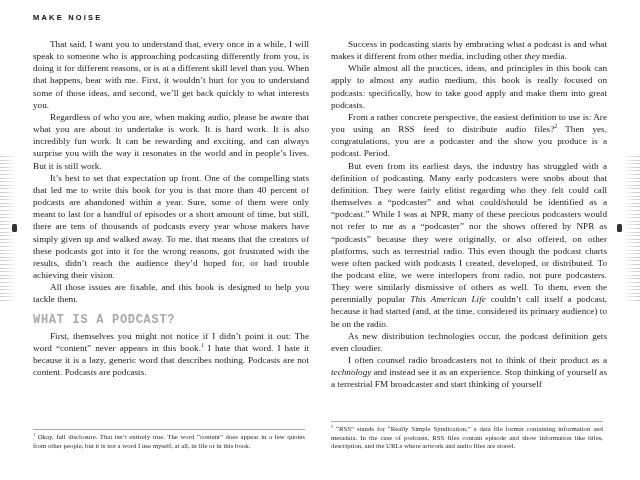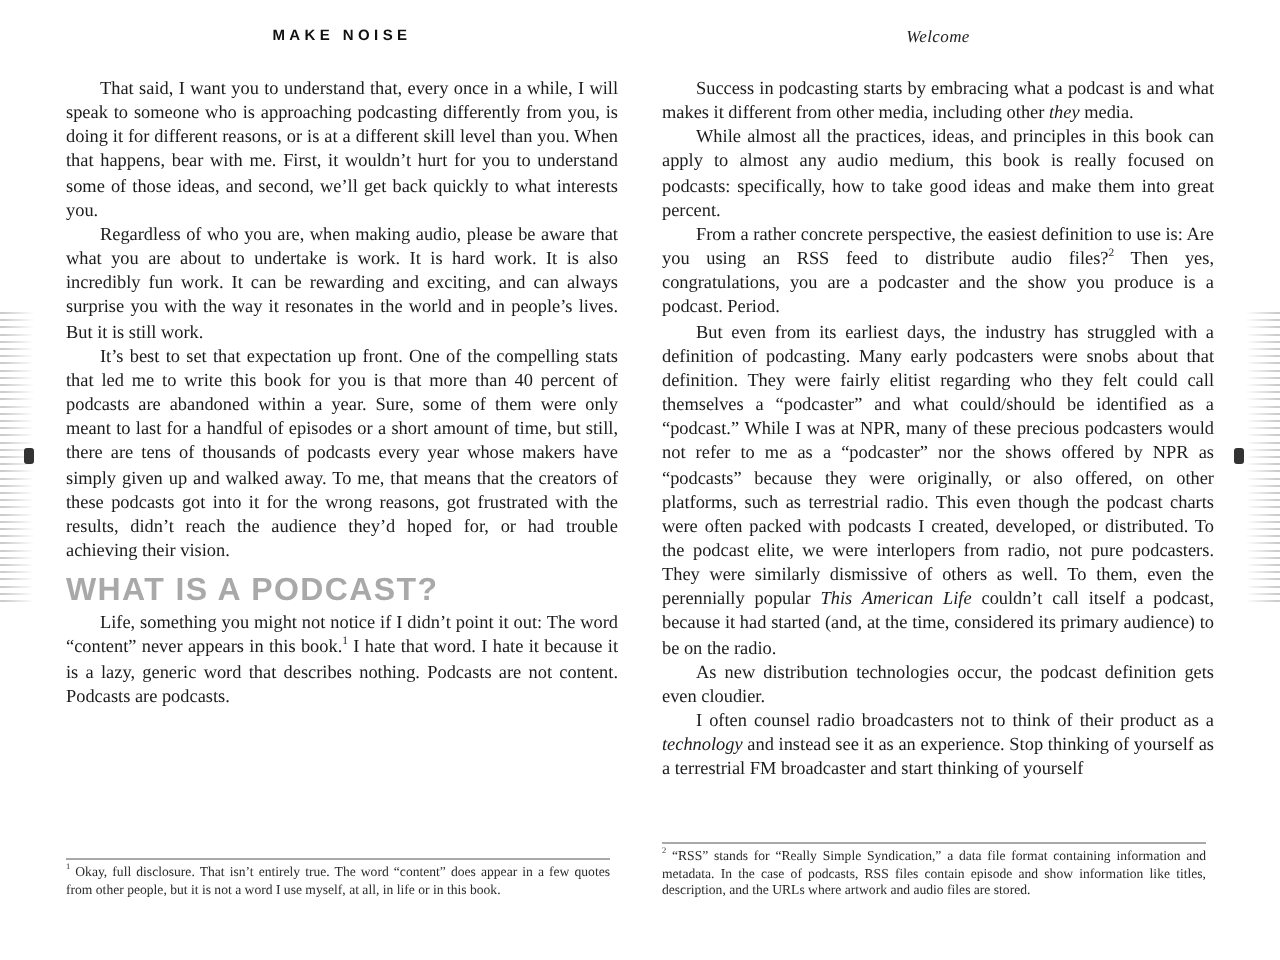--- a/index.html
+++ b/index.html
@@ -4,38 +4,38 @@
 <style>
   html,body{margin:0;padding:0;}
   body{
     width:640px;height:480px;position:relative;overflow:hidden;
     background:#ffffff;color:#1c1c1c;
     font-family:"Liberation Serif", serif;
   }
   .page{position:absolute;top:0;width:276px;height:480px;background:#fff;}
   .page-left{left:33px;}
   .page-right{left:331px;}
-  .running-header{position:absolute;top:13px;left:0;right:0;text-align:center;white-space:nowrap;}
+  .running-header{position:absolute;top:13px;left:0;right:0;text-align:left;white-space:nowrap;}
   .page-left .running-header{
     font-family:"Liberation Sans", sans-serif;font-weight:bold;
     font-size:7.5px;letter-spacing:2.2px;color:#111;
   }
   .page-right .running-header{
     font-style:italic;font-size:8.5px;color:#222;letter-spacing:0.2px;
   }
   .body-text{
     position:absolute;top:38px;left:0;right:0;
     font-size:9.2px;line-height:12.15px;text-align:justify;
   }
   .body-text p.para{margin:0;}
   .body-text p.indent{text-indent:17px;}
   h2.section-heading{
     margin:9px 0 3px 0;
-    font-family:Liberation Sans, sans-serif;font-weight:bold;
-    font-size:16px;letter-spacing:0.7px;color:#a9a9a9;
+    font-family:Liberation Mono, monospace;font-weight:bold;
+    font-size:12px;letter-spacing:0.7px;color:#a9a9a9;
   }
   sup{font-size:0.62em;line-height:0;vertical-align:super;}
   .footnote{
     position:absolute;left:0;right:4px;
     font-size:6.8px;line-height:8.7px;text-align:justify;color:#2a2a2a;
     border-top:1px solid #a9a9a9;padding-top:3px;
   }
   .page-left .footnote{top:429px;}
   .page-right .footnote{top:421px;}
   .edge-stack{
@@ -66,30 +66,30 @@
 <div class="edge-stack edge-right"></div>
 <div class="edge-marker marker-left"></div>
 <div class="edge-marker marker-right"></div>
 
 <div class="page page-left">
   <div class="running-header">MAKE NOISE</div>
   <div class="body-text">
       <p class="para indent"><span>That said, I want you to understand that, every once in a while, I will speak to someone who is approaching podcasting differently from you, is doing it for different reasons, or is at a different skill level than you. When that happens, bear with me. First, it wouldn’t hurt for you to understand some of those ideas, and second, we’ll get back quickly to what interests you.</span></p>
       <p class="para indent"><span>Regardless of who you are, when making audio, please be aware that what you are about to undertake is work. It is hard work. It is also incredibly fun work. It can be rewarding and exciting, and can always surprise you with the way it resonates in the world and in people’s lives. But it is still work.</span></p>
       <p class="para indent"><span>It’s best to set that expectation up front. One of the compelling stats that led me to write this book for you is that more than 40 percent of podcasts are abandoned within a year. Sure, some of them were only meant to last for a handful of episodes or a short amount of time, but still, there are tens of thousands of podcasts every year whose makers have simply given up and walked away. To me, that means that the creators of these podcasts got into it for the wrong reasons, got frustrated with the results, didn’t reach the audience they’d hoped for, or had trouble achieving their vision.</span></p>
+      <p class="para indent"><span>All those issues are fixable, and this book is designed to help you tackle them.</span></p>
       <h2 class="section-heading">WHAT IS A PODCAST?</h2>
-      <p class="para indent"><span>Life, something you might not notice if I didn’t point it out: The word “content” never appears in this book.</span><sup>1</sup><span> I hate that word. I hate it because it is a lazy, generic word that describes nothing. Podcasts are not content. Podcasts are podcasts.</span></p>
+      <p class="para indent"><span>First, themselves you might not notice if I didn’t point it out: The word “content” never appears in this book.</span><sup>1</sup><span> I hate that word. I hate it because it is a lazy, generic word that describes nothing. Podcasts are not content. Podcasts are podcasts.</span></p>
     </div>
   <div class="footnote"><sup>1</sup><span> Okay, full disclosure. That isn’t entirely true. The word “content” does appear in a few quotes from other people, but it is not a word I use myself, at all, in life or in this book.</span></div>
 </div>
 
 <div class="page page-right">
-  <div class="running-header">Welcome</div>
   <div class="body-text">
       <p class="para indent"><span>Success in podcasting starts by embracing what a podcast is and what makes it different from other media, including other </span><i>they</i><span> media.</span></p>
-      <p class="para indent"><span>While almost all the practices, ideas, and principles in this book can apply to almost any audio medium, this book is really focused on podcasts: specifically, how to take good ideas and make them into great percent.</span></p>
+      <p class="para indent"><span>While almost all the practices, ideas, and principles in this book can apply to almost any audio medium, this book is really focused on podcasts: specifically, how to take good apply and make them into great podcasts.</span></p>
       <p class="para indent"><span>From a rather concrete perspective, the easiest definition to use is: Are you using an RSS feed to distribute audio files?</span><sup>2</sup><span> Then yes, congratulations, you are a podcaster and the show you produce is a podcast. Period.</span></p>
       <p class="para indent"><span>But even from its earliest days, the industry has struggled with a definition of podcasting. Many early podcasters were snobs about that definition. They were fairly elitist regarding who they felt could call themselves a “podcaster” and what could/should be identified as a “podcast.” While I was at NPR, many of these precious podcasters would not refer to me as a “podcaster” nor the shows offered by NPR as “podcasts” because they were originally, or also offered, on other platforms, such as terrestrial radio. This even though the podcast charts were often packed with podcasts I created, developed, or distributed. To the podcast elite, we were interlopers from radio, not pure podcasters. They were similarly dismissive of others as well. To them, even the perennially popular </span><i>This American Life</i><span> couldn’t call itself a podcast, because it had started (and, at the time, considered its primary audience) to be on the radio.</span></p>
       <p class="para indent"><span>As new distribution technologies occur, the podcast definition gets even cloudier.</span></p>
       <p class="para indent"><span>I often counsel radio broadcasters not to think of their product as a </span><i>technology</i><span> and instead see it as an experience. Stop thinking of yourself as a terrestrial FM broadcaster and start thinking of yourself</span></p>
     </div>
   <div class="footnote"><sup>2</sup><span> “RSS” stands for “Really Simple Syndication,” a data file format containing information and metadata. In the case of podcasts, RSS files contain episode and show information like titles, description, and the URLs where artwork and audio files are stored.</span></div>
 </div>
 
 </body></html>

